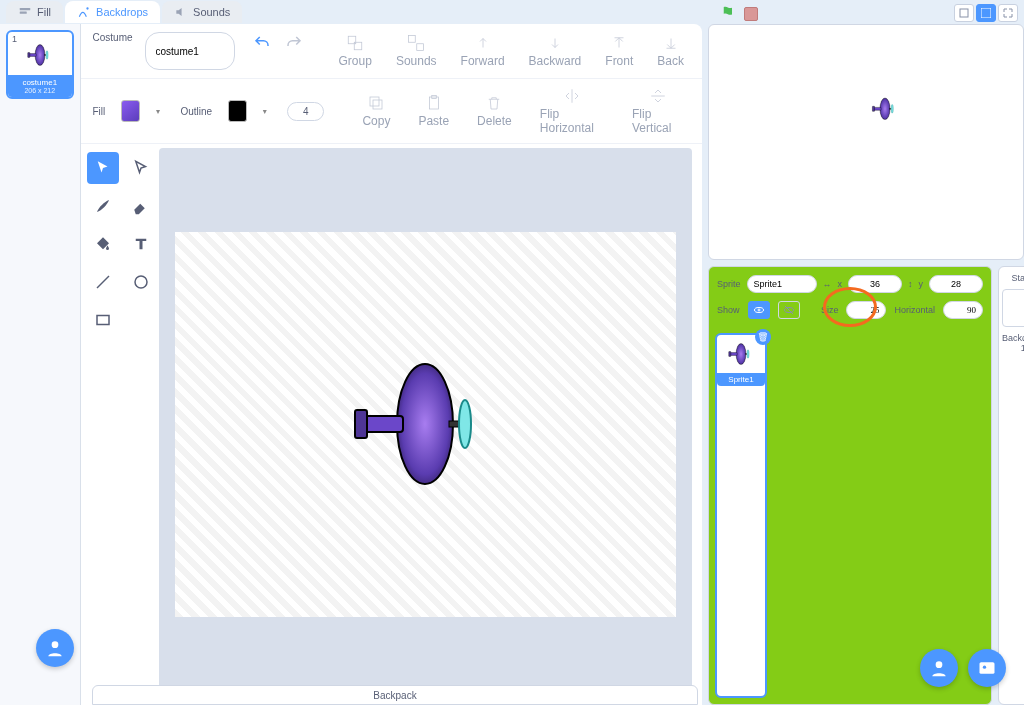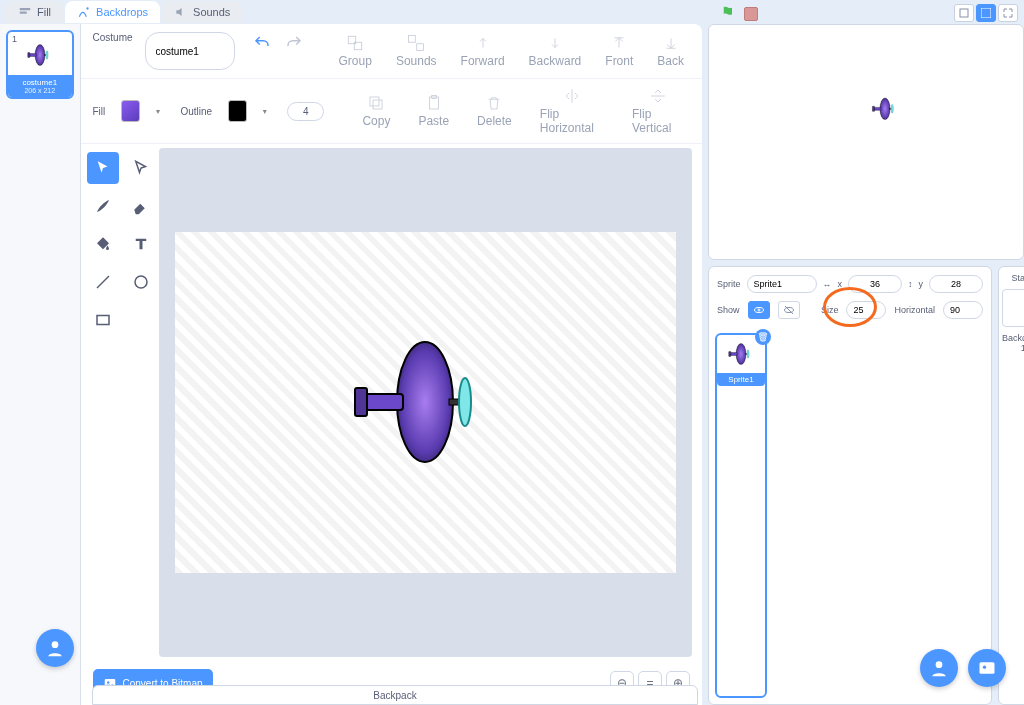--- a/index.html
+++ b/index.html
@@ -60,26 +60,26 @@
 .convert { background:#4c97ff; color:#fff; border:none; border-radius:5px; padding:7px 10px; font-size:10px; display:flex; align-items:center; gap:6px; cursor:pointer; }
 .zoom { margin-left:auto; display:flex; gap:4px; }
 .zoom div{ width:24px;height:24px;border:1px solid #d0d7e4;border-radius:5px;display:flex;align-items:center;justify-content:center;cursor:pointer;font-size:12px;color:#6b7284;}
 
 
 .right { width:316px; display:flex; flex-direction:column; gap:6px; }
 .stageview { height:236px; background:#fff; border:1px solid #d0d7e4; border-radius:6px; position:relative; }
 .stageview .mini { position:absolute; left:56%; top:36%; transform:scale(.18) translate(-50%,-50%); transform-origin:top left; }
 
 .lower { flex:1; display:flex; gap:6px; }
-.spritepanel { flex:1; background:#ffffff; border:1px solid #d0d7e4; border-radius:6px; display:flex; flex-direction:column; }
+.spritepanel { flex:1; background:#84cc16; border:1px solid #d0d7e4; border-radius:6px; display:flex; flex-direction:column; }
 .spritehdr { padding:8px; display:grid; grid-template-columns:auto 1fr auto auto auto auto auto auto; gap:6px; align-items:center; font-size:9px; }
 .spritehdr input{ border:1px solid #d0d7e4; border-radius:14px; padding:3px 6px; width:54px; font-size:9px; text-align:center;}
 .spritehdr .nm{width:70px;text-align:left;}
 .row3{ padding:0 8px 8px 8px; display:flex; gap:8px; align-items:center; font-size:9px; position:relative;}
-.row3 input{border:1px solid #d0d7e4;border-radius:14px;padding:3px 6px;width:40px;font-size:9px;text-align:left;}
+.row3 input{border:1px solid #d0d7e4;border-radius:14px;padding:3px 6px;width:40px;font-size:9px;text-align:right;font-family:Liberation Serif, serif;}
 .eyebtn{width:22px;height:18px;border:1px solid #d0d7e4;border-radius:3px;display:flex;align-items:center;justify-content:center;cursor:pointer;}
 .eyebtn.active{background:#4c97ff;border-color:#4c97ff;color:#fff;}
 .circle-annot{position:absolute;border:3px solid #f46a1f;border-radius:50%;width:54px;height:40px;pointer-events:none;}
 
 .spritelist{ flex:1; padding:6px; display:flex; gap:6px; align-content:start;}
 .spritecard{ width:52px; border:2px solid #4c97ff; border-radius:6px; background:#fff; position:relative;}
 .spritecard .pv{height:38px;display:flex;align-items:center;justify-content:center;}
 .spritecard .cap{background:#4c97ff;color:#fff;font-size:8px;text-align:center;padding:2px 0;border-radius:0 0 4px 4px;}
 .spritecard .del{position:absolute;top:-6px;right:-6px;width:16px;height:16px;background:#4c97ff;border-radius:50%;color:#fff;display:flex;align-items:center;justify-content:center;font-size:9px;cursor:pointer;}
 
@@ -334,35 +334,20 @@
       </div>
       <div class="canvaswrap">
         <div class="canvasinner">
           <div class="art"><svg class="plane-lg" viewBox="0 0 160 160">
                 <use href="#plane"></use>
               </svg></div>
         </div>
       </div>
     </div>
 
-    <div class="bottombar">
-      <button class="convert">
-        <svg width="14" height="14" viewBox="0 0 24 24" fill="#fff">
-            <rect x="3" y="5" width="18" height="14" rx="2"></rect>
-            <circle cx="9" cy="11" r="2" fill="#4c97ff"></circle>
-            <path d="M4 18l5-5 4 4 3-3 4 4" stroke="#4c97ff" fill="none"></path>
-          </svg>
-        <span>Convert to Bitmap</span>
-      </button>
-      <div class="zoom">
-        <div>⊖</div>
-        <div>=</div>
-        <div>⊕</div>
-      </div>
-    </div>
   </div>
 
   <div class="right">
     <div class="stageview">
       <div class="mini"><svg class="plane-lg" viewBox="0 0 160 160">
             <use href="#plane"></use>
           </svg></div>
     </div>
     <div class="lower">
       <div class="spritepanel">

